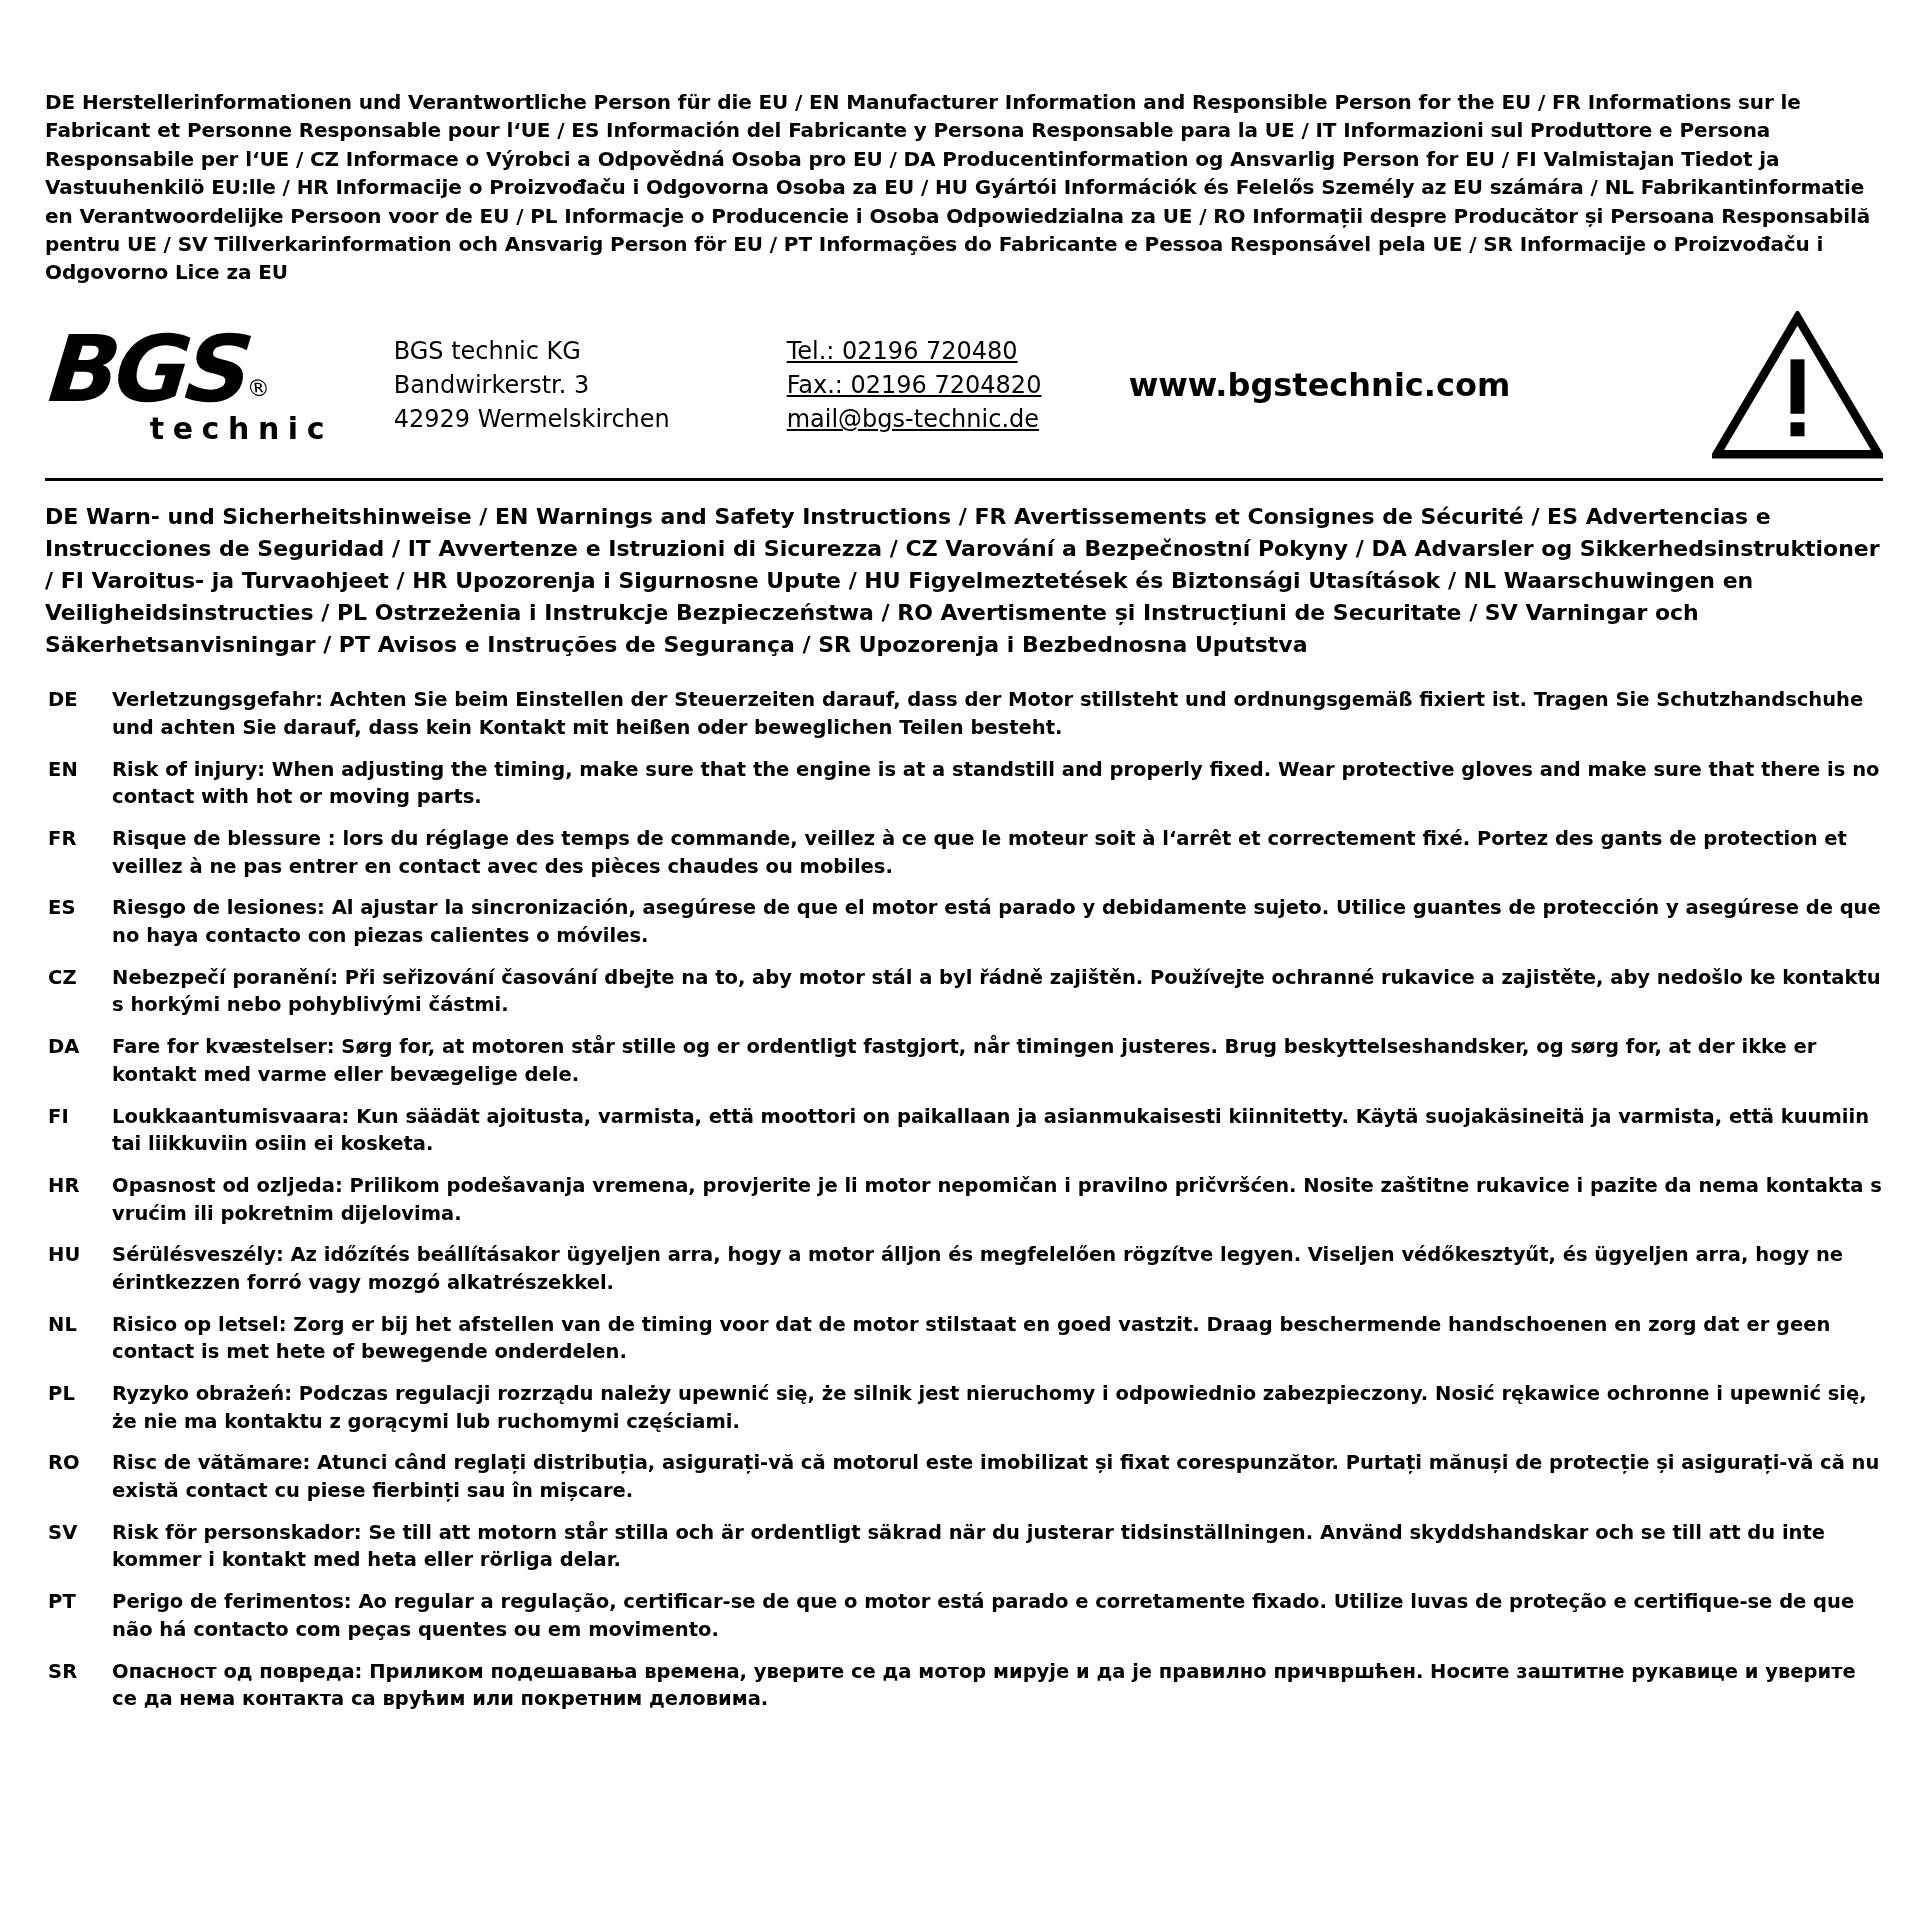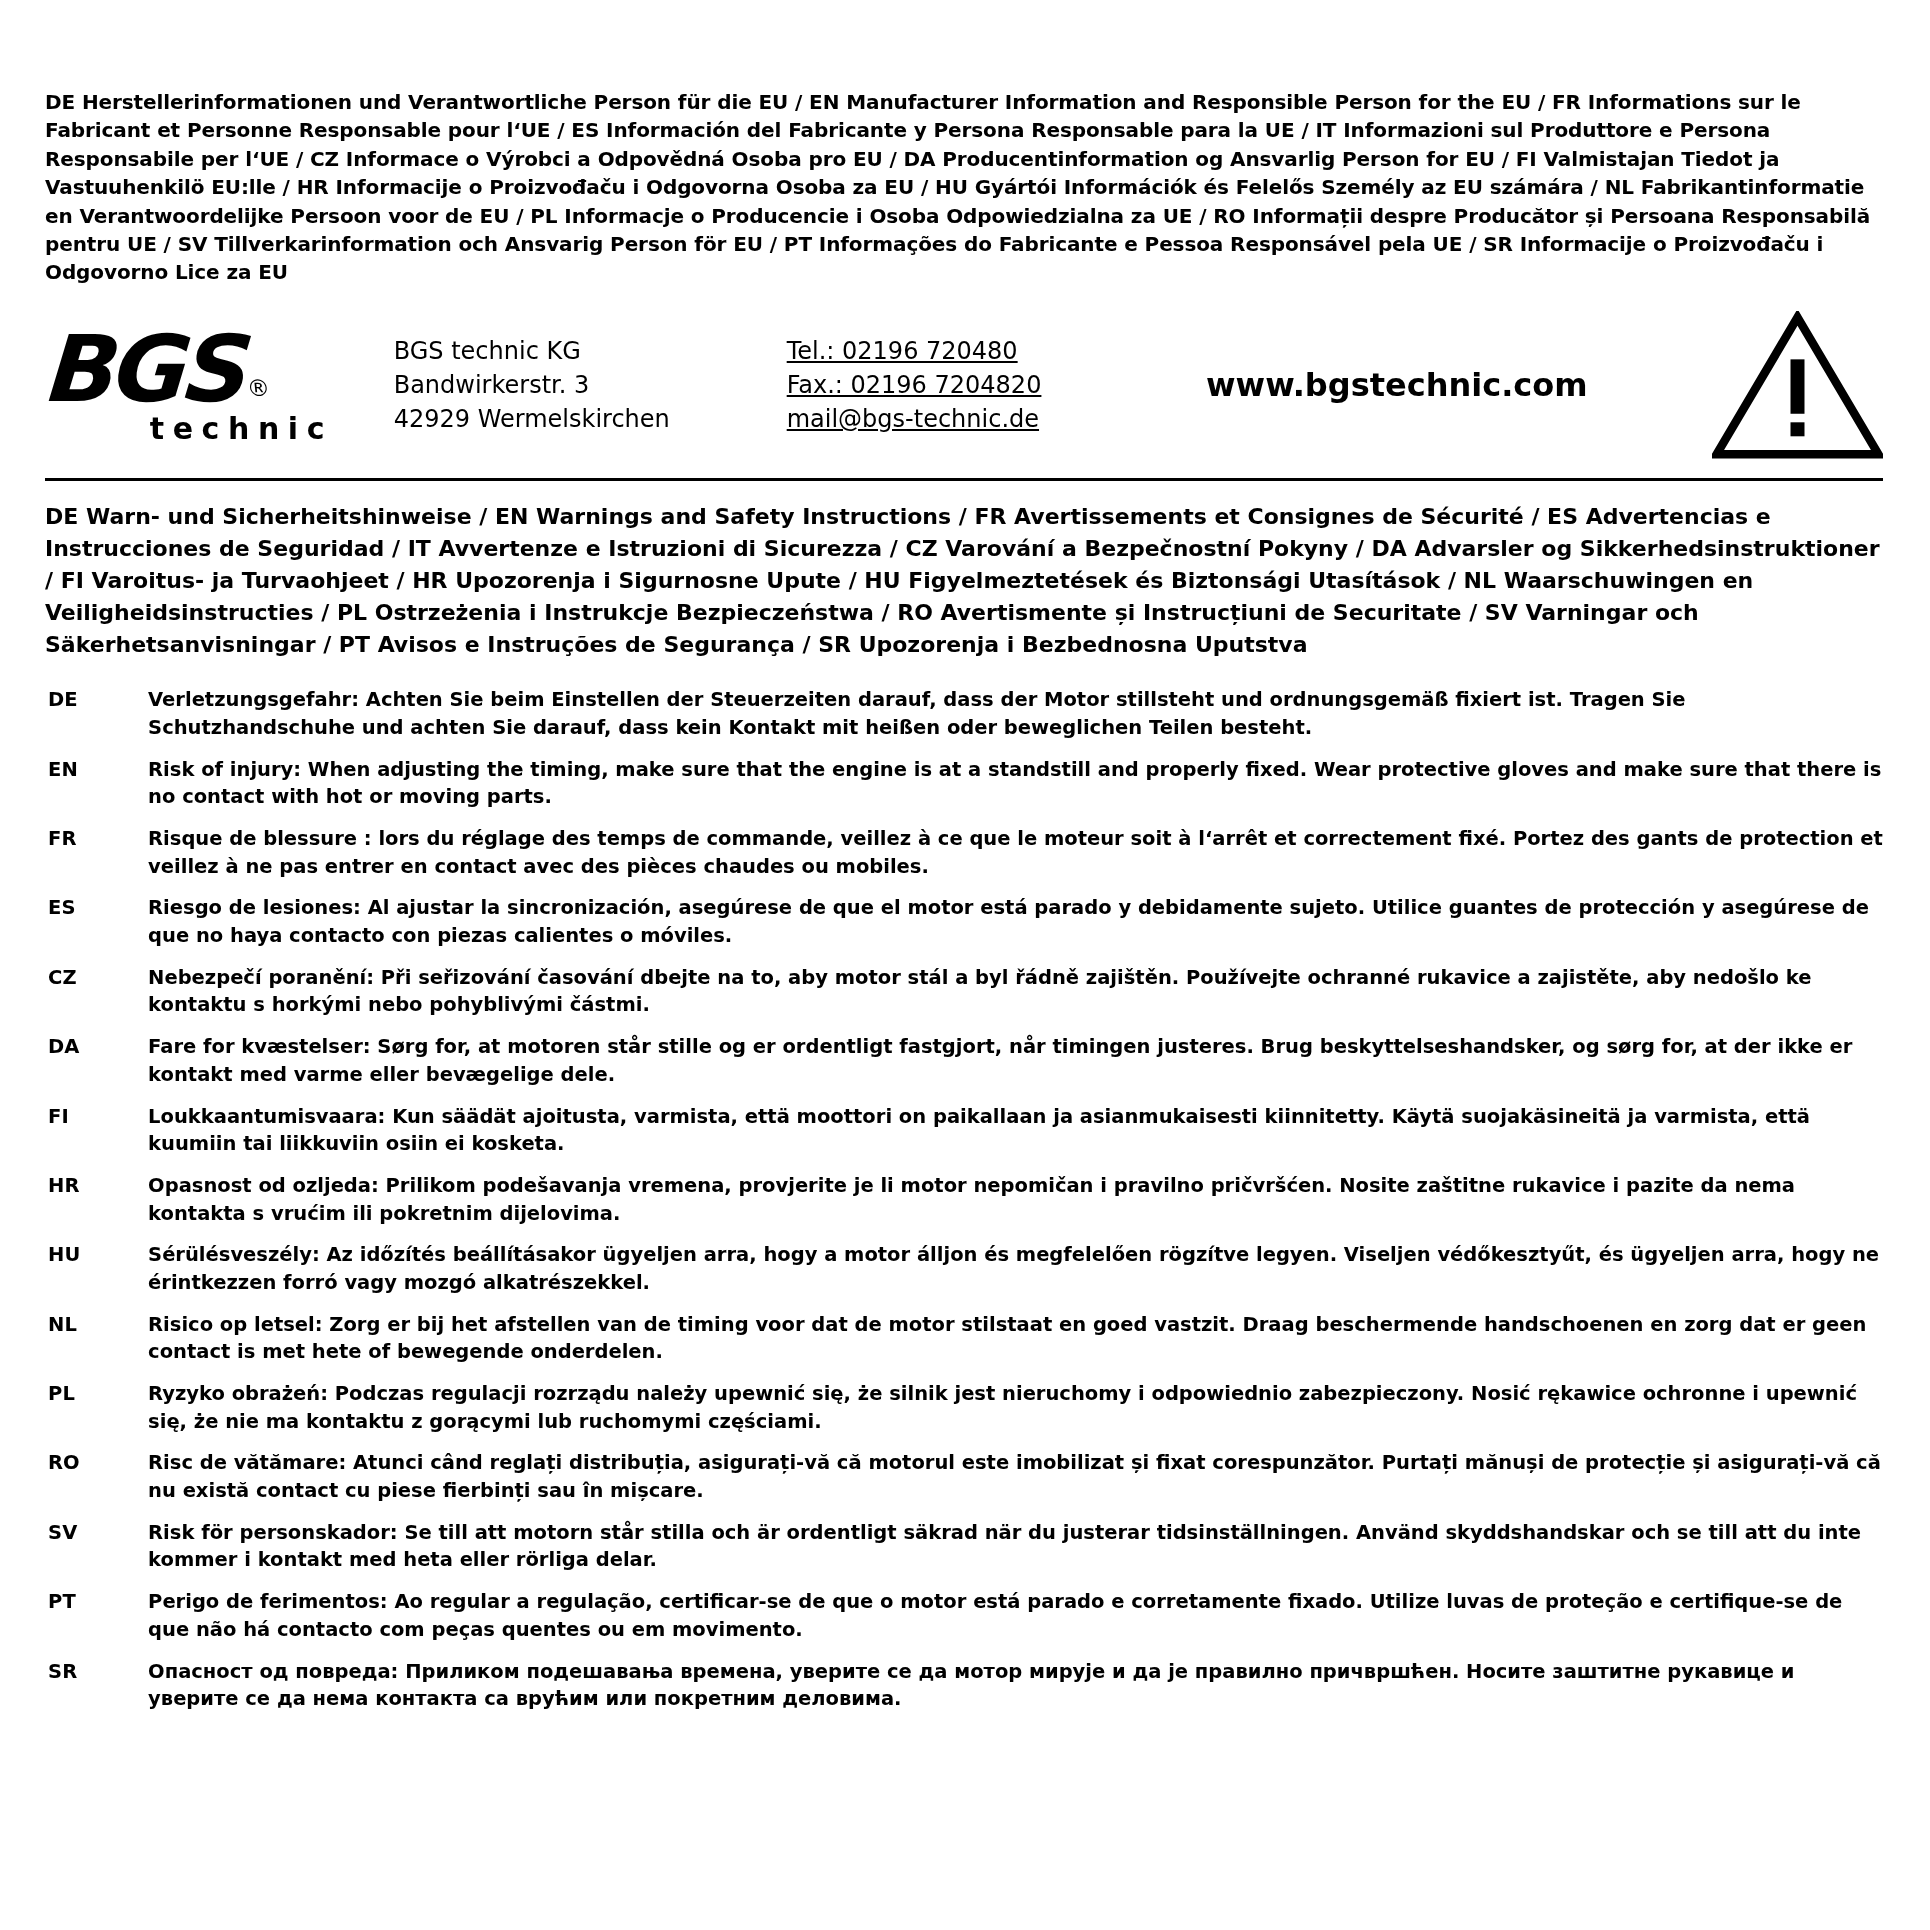--- a/index.html
+++ b/index.html
@@ -81,21 +81,20 @@
     padding-left: 17px;
   }
   .contact-block {
     flex: 0 0 342px;
     font-size: 24px;
     line-height: 1.43;
     text-decoration: underline;
   }
   .url-block {
     flex: 1 1 auto;
-    text-align: center;
     font-size: 32px;
     font-weight: bold;
     padding-right: 31px;
   }
   .warn-block {
     flex: 0 0 187px;
     display: flex;
     justify-content: flex-end;
     align-items: center;
   }
@@ -110,21 +109,20 @@
   }
 
   
   .lang-list {
     margin: 0;
     padding: 0;
   }
   .lang-row {
     display: flex;
     margin-bottom: 14px;
-    gap: 36px;
   }
   .lang-code {
     flex: 0 0 64px;
     font-weight: bold;
     font-size: 19.5px;
     line-height: 1.42;
     padding-left: 3.1px;
   }
   .lang-text {
     flex: 1 1 auto;

